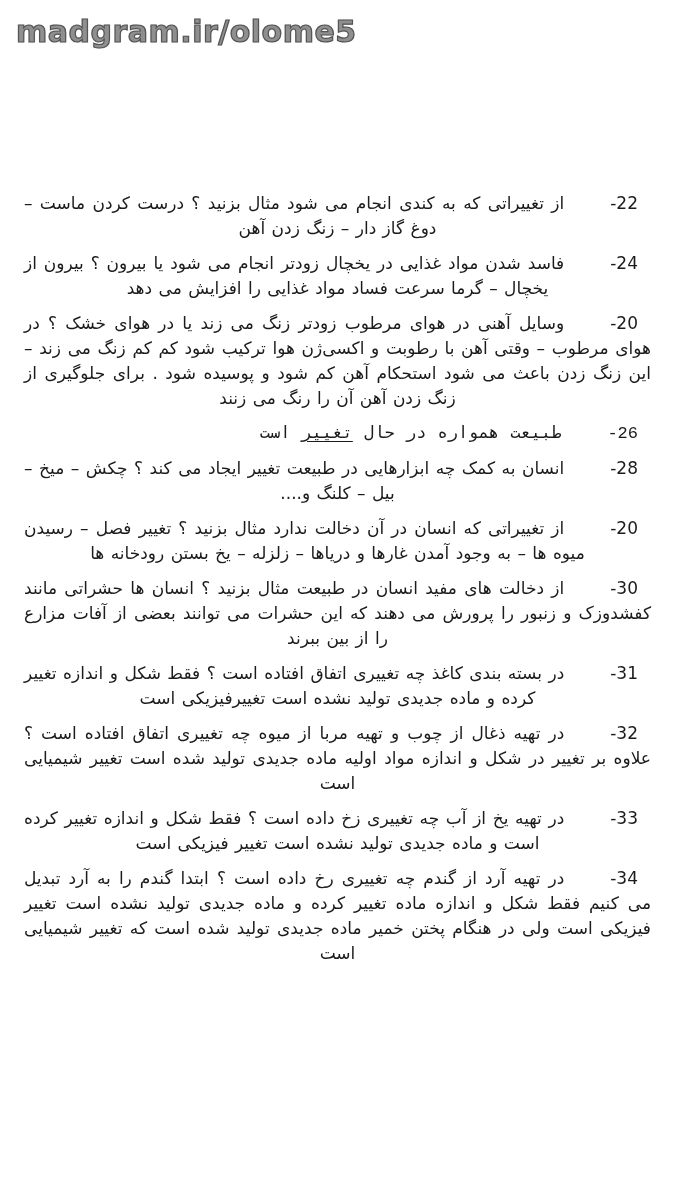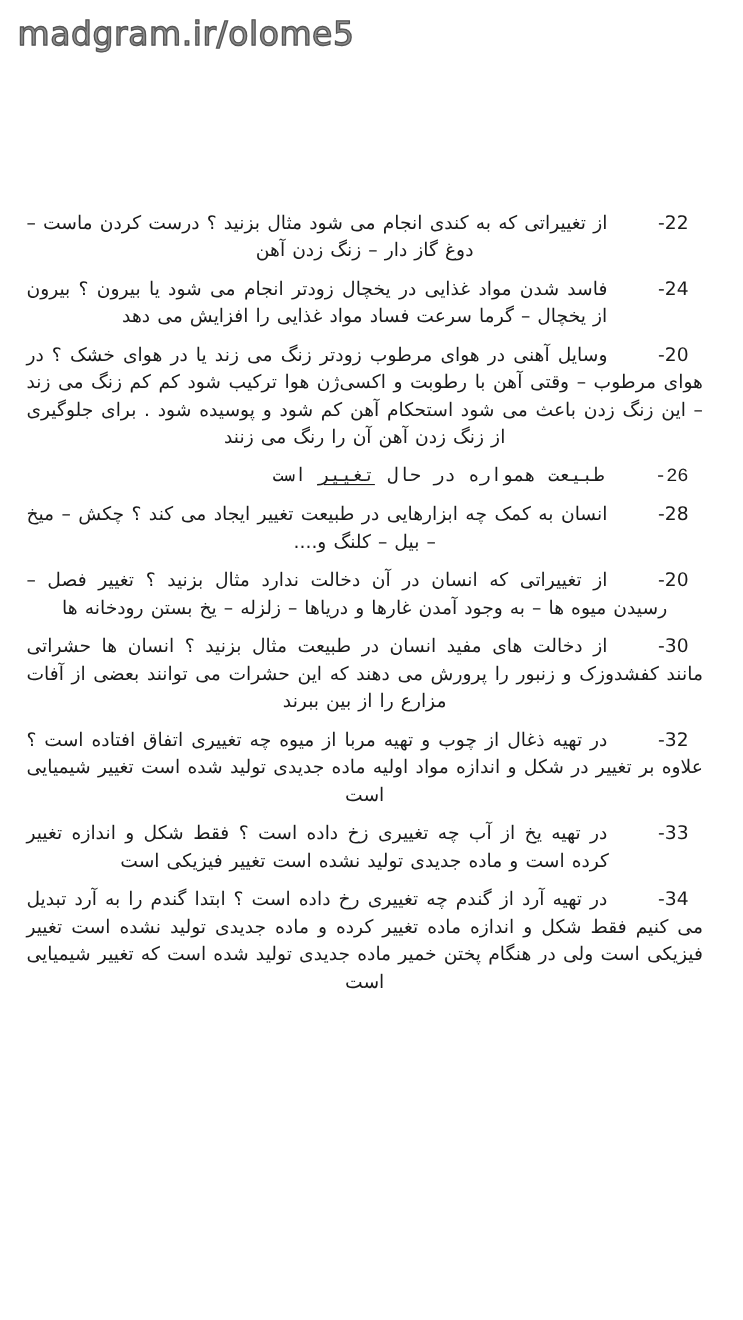--- a/index.html
+++ b/index.html
@@ -15,31 +15,31 @@
     position: relative;
     width: 675px;
     height: 1200px;
     background: #ffffff;
   }
   .watermark {
     position: absolute;
     top: 14px;
     left: 16px;
     font-size: 30px;
-    font-weight: normal;
+    font-weight: bold;
     letter-spacing: 0.5px;
     color: #8f8f8f;
     -webkit-text-stroke: 1.2px #555555;
     text-shadow: 0 0 1px #5a5a5a;
     white-space: nowrap;
   }
   .content {
     position: absolute;
     top: 191px;
-    right: 36px;
+    right: 24px;
     left: 24px;
     direction: rtl;
     color: #1b1b1b;
   }
   .item {
     margin: 0 0 10px 0;
     font-size: 17px;
     line-height: 25px;
     text-align: justify;
     text-align-last: center;
@@ -83,20 +83,21 @@
 
     <p class="item single"><span class="num">26-</span><span class="tab"></span><span>طبیعت همواره در حال </span><span class="uword">تغییر</span><span> است</span></p>
 
 
     <p class="item"><span class="num">28-</span><span class="tab"></span><span>انسان به کمک چه ابزارهایی در طبیعت تغییر ایجاد می کند ؟ چکش – میخ – بیل – کلنگ و....</span></p>
 
     <p class="item"><span class="num">20-</span><span class="tab"></span><span>از تغییراتی که انسان در آن دخالت ندارد مثال بزنید ؟ تغییر فصل – رسیدن میوه ها – به وجود آمدن غارها و دریاها – زلزله – یخ بستن رودخانه ها</span></p>
 
     <p class="item"><span class="num">30-</span><span class="tab"></span><span>از دخالت های مفید انسان در طبیعت مثال بزنید ؟ انسان ها حشراتی مانند کفشدوزک و زنبور را پرورش می دهند که این حشرات می توانند بعضی از آفات مزارع را از بین ببرند</span></p>
 
+    <p class="item"><span class="num">31-</span><span class="tab"></span><span>در بسته بندی کاغذ چه تغییری اتفاق افتاده است ؟ فقط شکل و اندازه تغییر کرده و ماده جدیدی تولید نشده است تغییرفیزیکی است</span></p>
 
     <p class="item"><span class="num">32-</span><span class="tab"></span><span>در تهیه ذغال از چوب و تهیه مربا از میوه چه تغییری اتفاق افتاده است ؟ علاوه بر تغییر در شکل و اندازه مواد اولیه ماده جدیدی تولید شده است تغییر شیمیایی است</span></p>
 
     <p class="item"><span class="num">33-</span><span class="tab"></span><span>در تهیه یخ از آب چه تغییری زخ داده است ؟ فقط شکل و اندازه تغییر کرده است و ماده جدیدی تولید نشده است تغییر فیزیکی است</span></p>
 
     <p class="item"><span class="num">34-</span><span class="tab"></span><span>در تهیه آرد از گندم چه تغییری رخ داده است ؟ ابتدا گندم را به آرد تبدیل می کنیم فقط شکل و اندازه ماده تغییر کرده و ماده جدیدی تولید نشده است تغییر فیزیکی است ولی در هنگام پختن خمیر ماده جدیدی تولید شده است که تغییر شیمیایی است</span></p>
 
   </div>
 </div>
 

